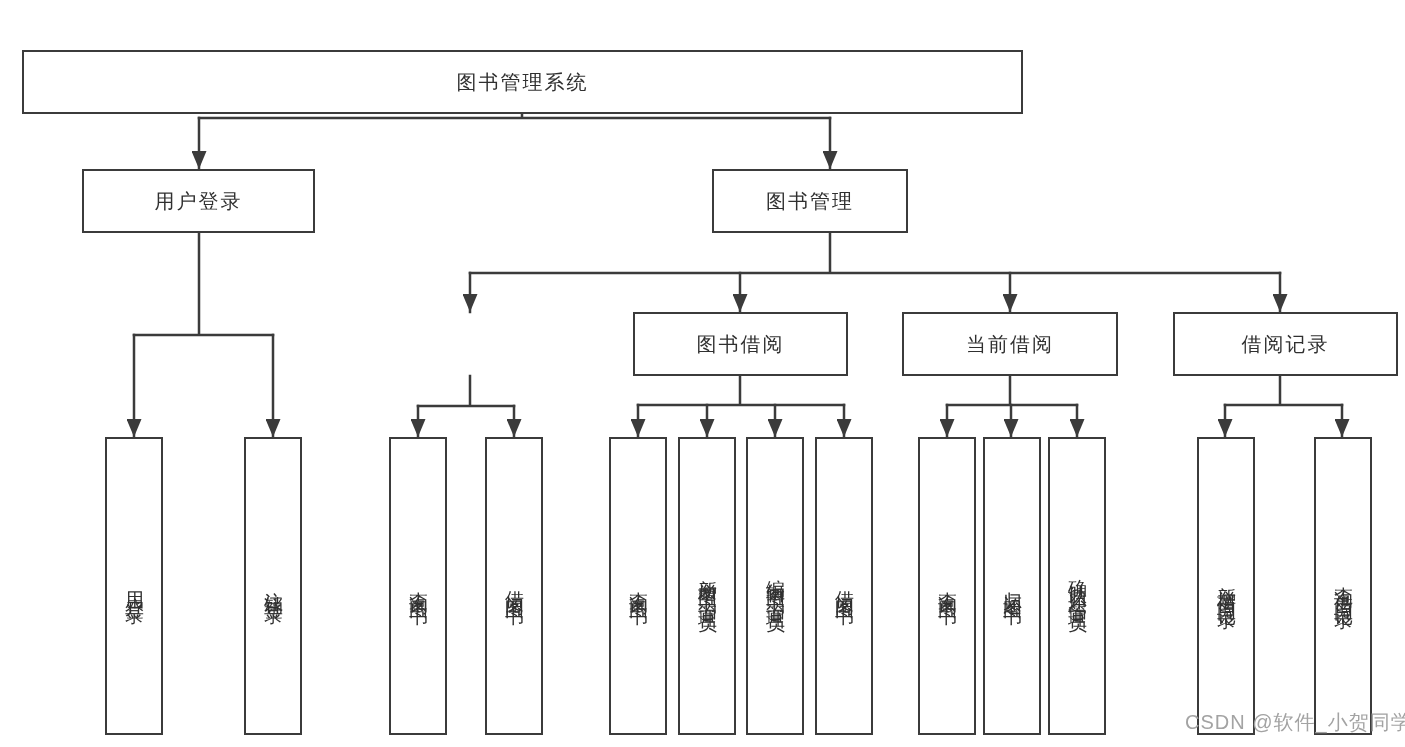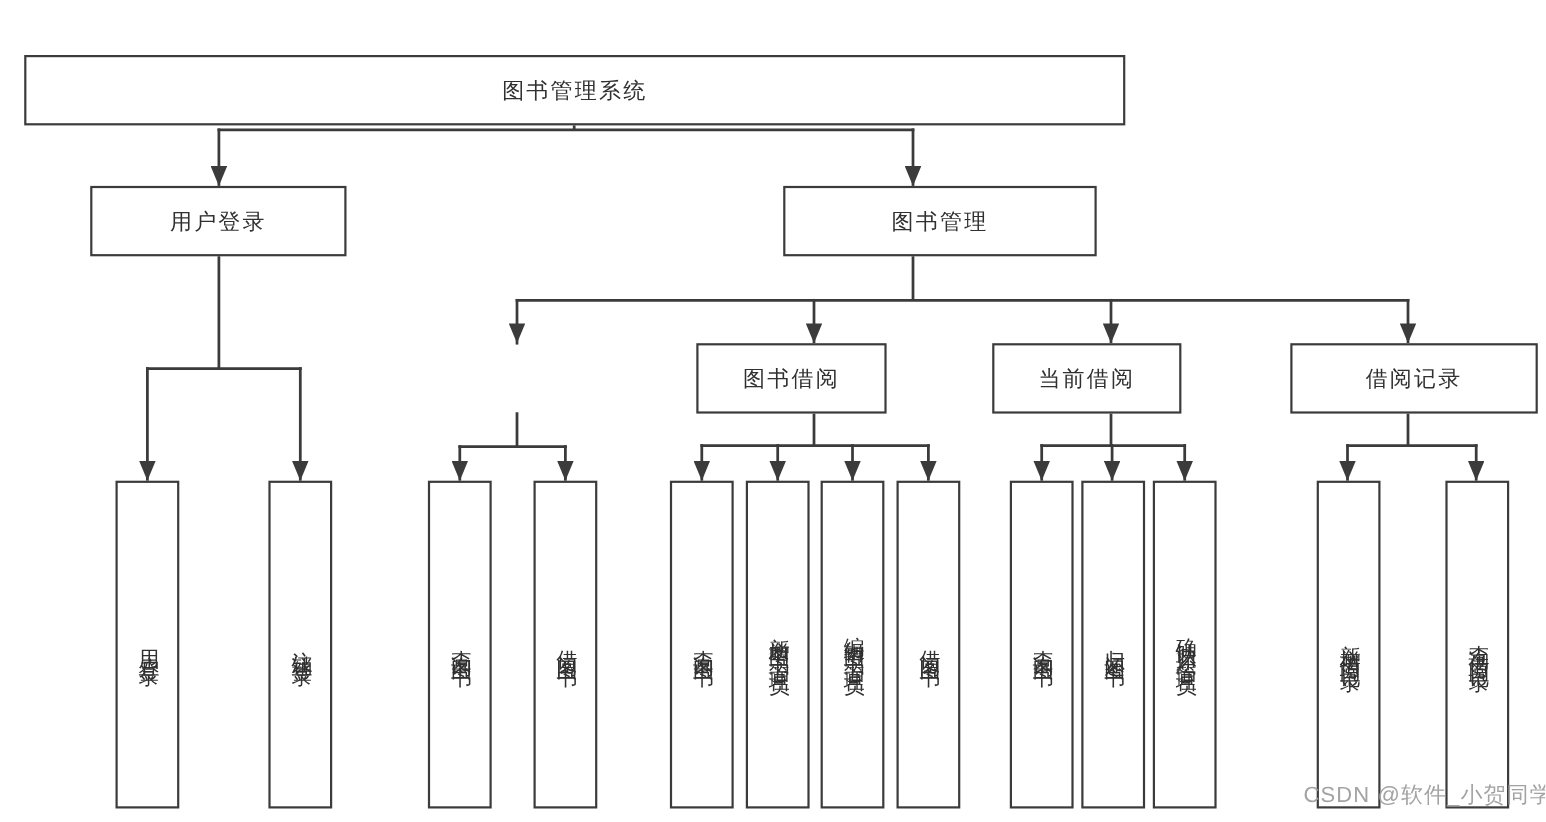--- a/index.html
+++ b/index.html
@@ -98,24 +98,24 @@
 
       <path d="M1280,376 V405 M1225,405 H1342"></path>
       <line x1="1225" y1="405" x2="1225" y2="437" marker-end="url(#arrow)"></line>
       <line x1="1342" y1="405" x2="1342" y2="437" marker-end="url(#arrow)"></line>
     </g>
   </svg>
 
   <div class="node" style="left:22px;top:14px;width:1001px;height:64px;margin-top:36px;">图书管理系统</div>
 
   <div class="node" style="left:82px;top:169px;width:233px;height:64px;">用户登录</div>
-  <div class="node" style="left:712px;top:169px;width:285px;height:64px;">图书管理</div>
+  <div class="node" style="left:712px;top:169px;width:196px;height:64px;">图书管理</div>
 
-  <div class="node" style="left:633px;top:312px;width:173px;height:64px;">图书借阅</div>
-  <div class="node" style="left:902px;top:312px;width:172px;height:64px;">当前借阅</div>
+  <div class="node" style="left:633px;top:312px;width:215px;height:64px;">图书借阅</div>
+  <div class="node" style="left:902px;top:312px;width:216px;height:64px;">当前借阅</div>
   <div class="node" style="left:1173px;top:312px;width:225px;height:64px;">借阅记录</div>
 
   <div class="leaf" style="left:105px;">用户登录</div>
   <div class="leaf" style="left:244px;">注销登录</div>
   <div class="leaf" style="left:389px;">查询图书</div>
   <div class="leaf" style="left:485px;">借阅图书</div>
   <div class="leaf" style="left:609px;">查询图书</div>
   <div class="leaf" style="left:678px;">新增图书（管理员）</div>
   <div class="leaf" style="left:746px;">编辑图书（管理员）</div>
   <div class="leaf" style="left:815px;">借阅图书</div>

